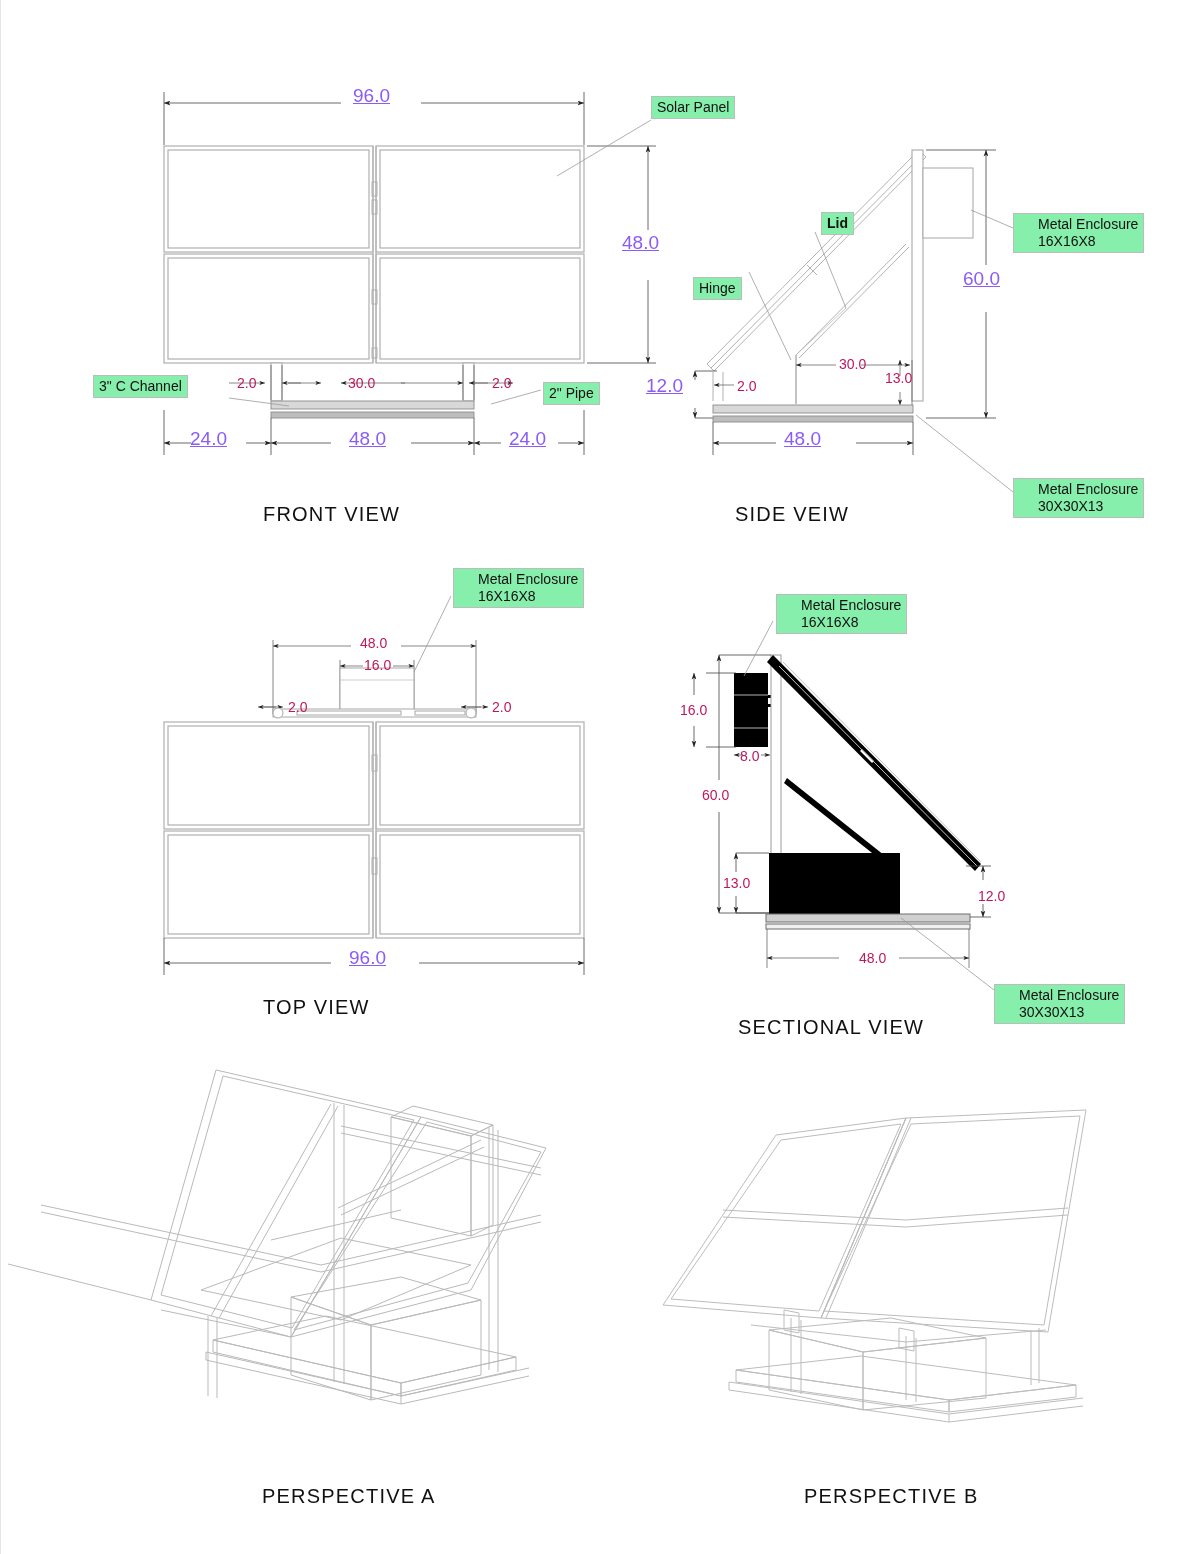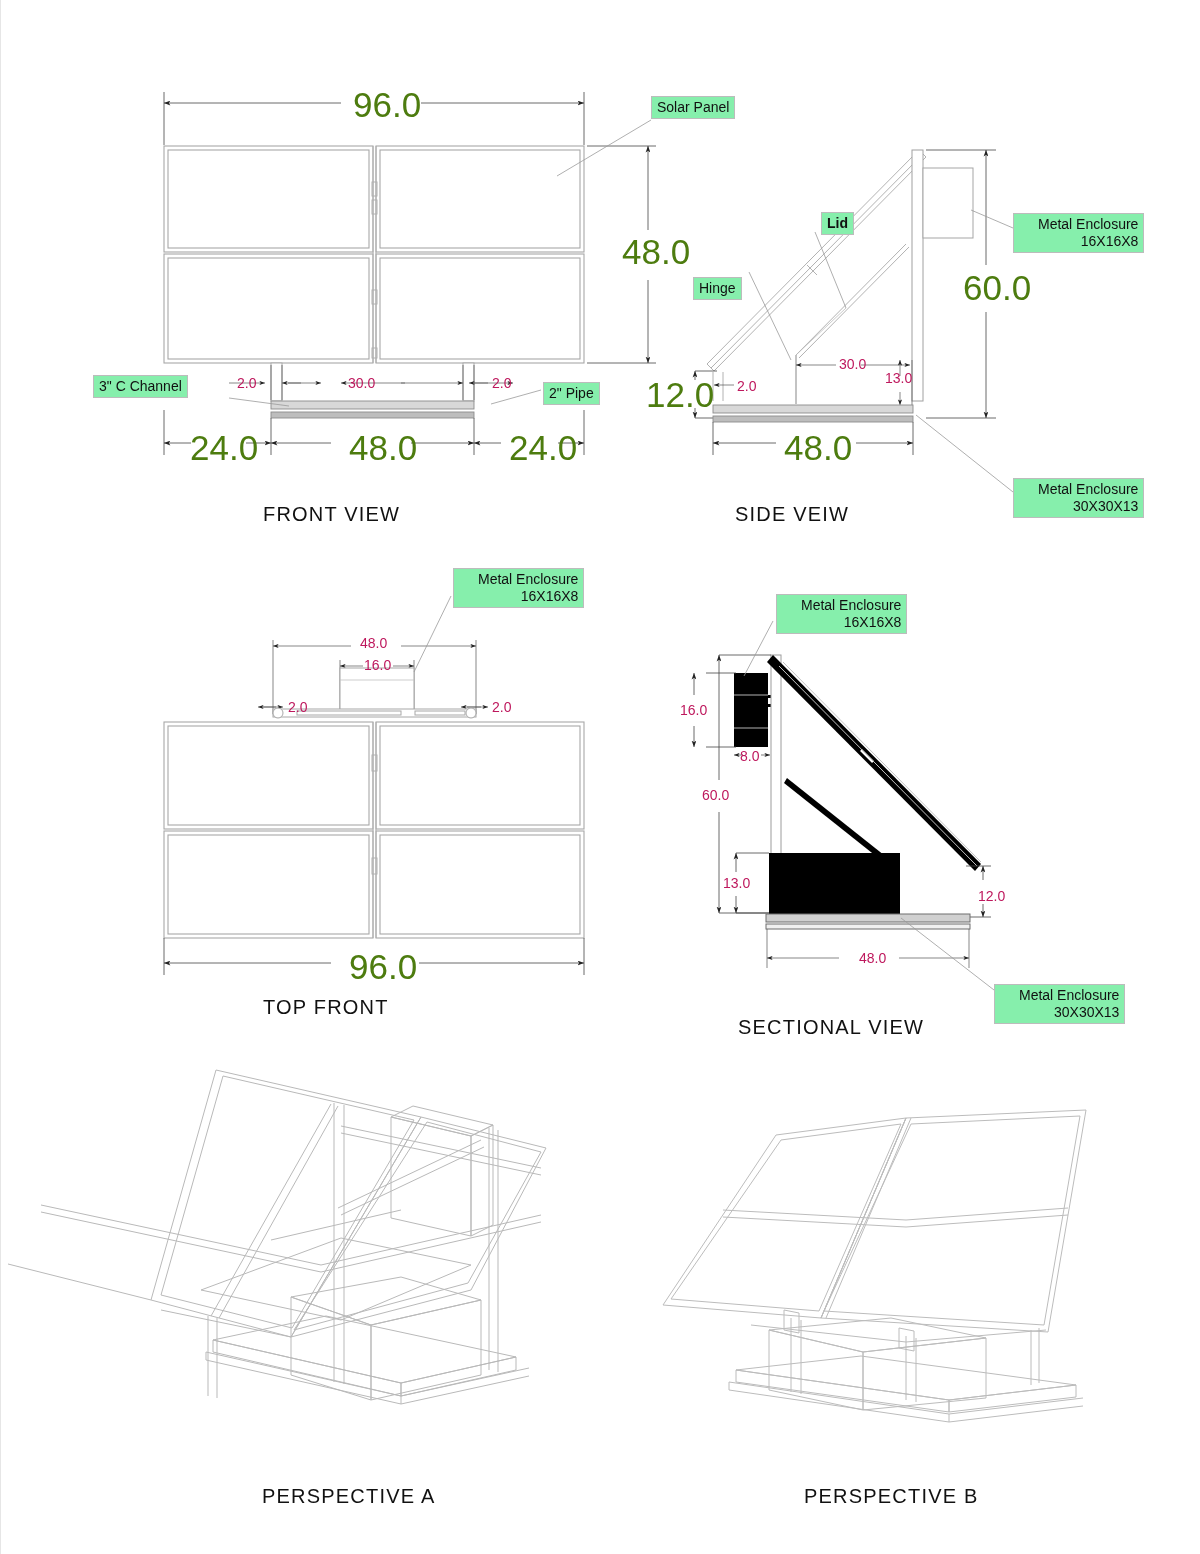--- a/index.html
+++ b/index.html
@@ -10,28 +10,28 @@
     border-left:1px solid #e6e6e6;
     box-sizing:border-box;
   }
   .sheet{position:absolute;inset:0;background:#ffffff;}
   svg{position:absolute;top:0;left:0;width:1200px;height:1554px;}
   .viewlabel{
     position:absolute;font-size:20px;letter-spacing:1.2px;color:#111;
     font-family:"Liberation Sans","DejaVu Sans",sans-serif;font-weight:400;
     white-space:nowrap;
   }
-  .dimbig{position:absolute;font-size:35px;color:#4d7c0f;white-space:nowrap;}
+  .dimbig{position:absolute;font-size:19px;color:#8b5cf6;white-space:nowrap;text-decoration:underline;}
   .dimsm{position:absolute;font-size:14px;color:#be185d;white-space:nowrap;}
   .callout{
     position:absolute;background:#86efac;border:1px solid #bcbcbc;
     font-size:14px;color:#111;padding:2px 5px;line-height:1.22;
     white-space:nowrap;text-align:center;
   }
-  .callout.c2{text-align:right;padding-left:24px;}
+  .callout.c2{text-align:left;padding-left:24px;}
 </style>
 </head>
 <body>
 
 <div class="sheet">
 
 <svg viewBox="0 0 1200 1554" xmlns="http://www.w3.org/2000/svg">
   <defs>
     <marker id="ar" markerWidth="9" markerHeight="9" refX="8" refY="3" orient="auto" markerUnits="strokeWidth">
       <path d="M0,0 L8,3 L0,6 L2,3 z" fill="#222"></path>
@@ -467,21 +467,21 @@
 <div class="callout c2" style="left:452px;top:568px;">
   <div>Metal Enclosure</div>
   <div>16X16X8</div>
 </div>
 <div class="dimsm" style="left:359px;top:635px;">48.0</div>
 <div class="dimsm" style="left:363px;top:657px;">16.0</div>
 <div class="dimsm" style="left:287px;top:699px;">2.0</div>
 <div class="dimsm" style="left:491px;top:699px;">2.0</div>
 <div class="dimbig" style="left:348px;top:947px;">96.0</div>
 
-<div class="viewlabel" style="left:262px;top:996px;">TOP FRONT</div>
+<div class="viewlabel" style="left:262px;top:996px;">TOP VIEW</div>
 
 <div class="callout c2" style="left:775px;top:594px;">
   <div>Metal Enclosure</div>
   <div>16X16X8</div>
 </div>
 <div class="callout c2" style="left:993px;top:984px;">
   <div>Metal Enclosure</div>
   <div>30X30X13</div>
 </div>
 

